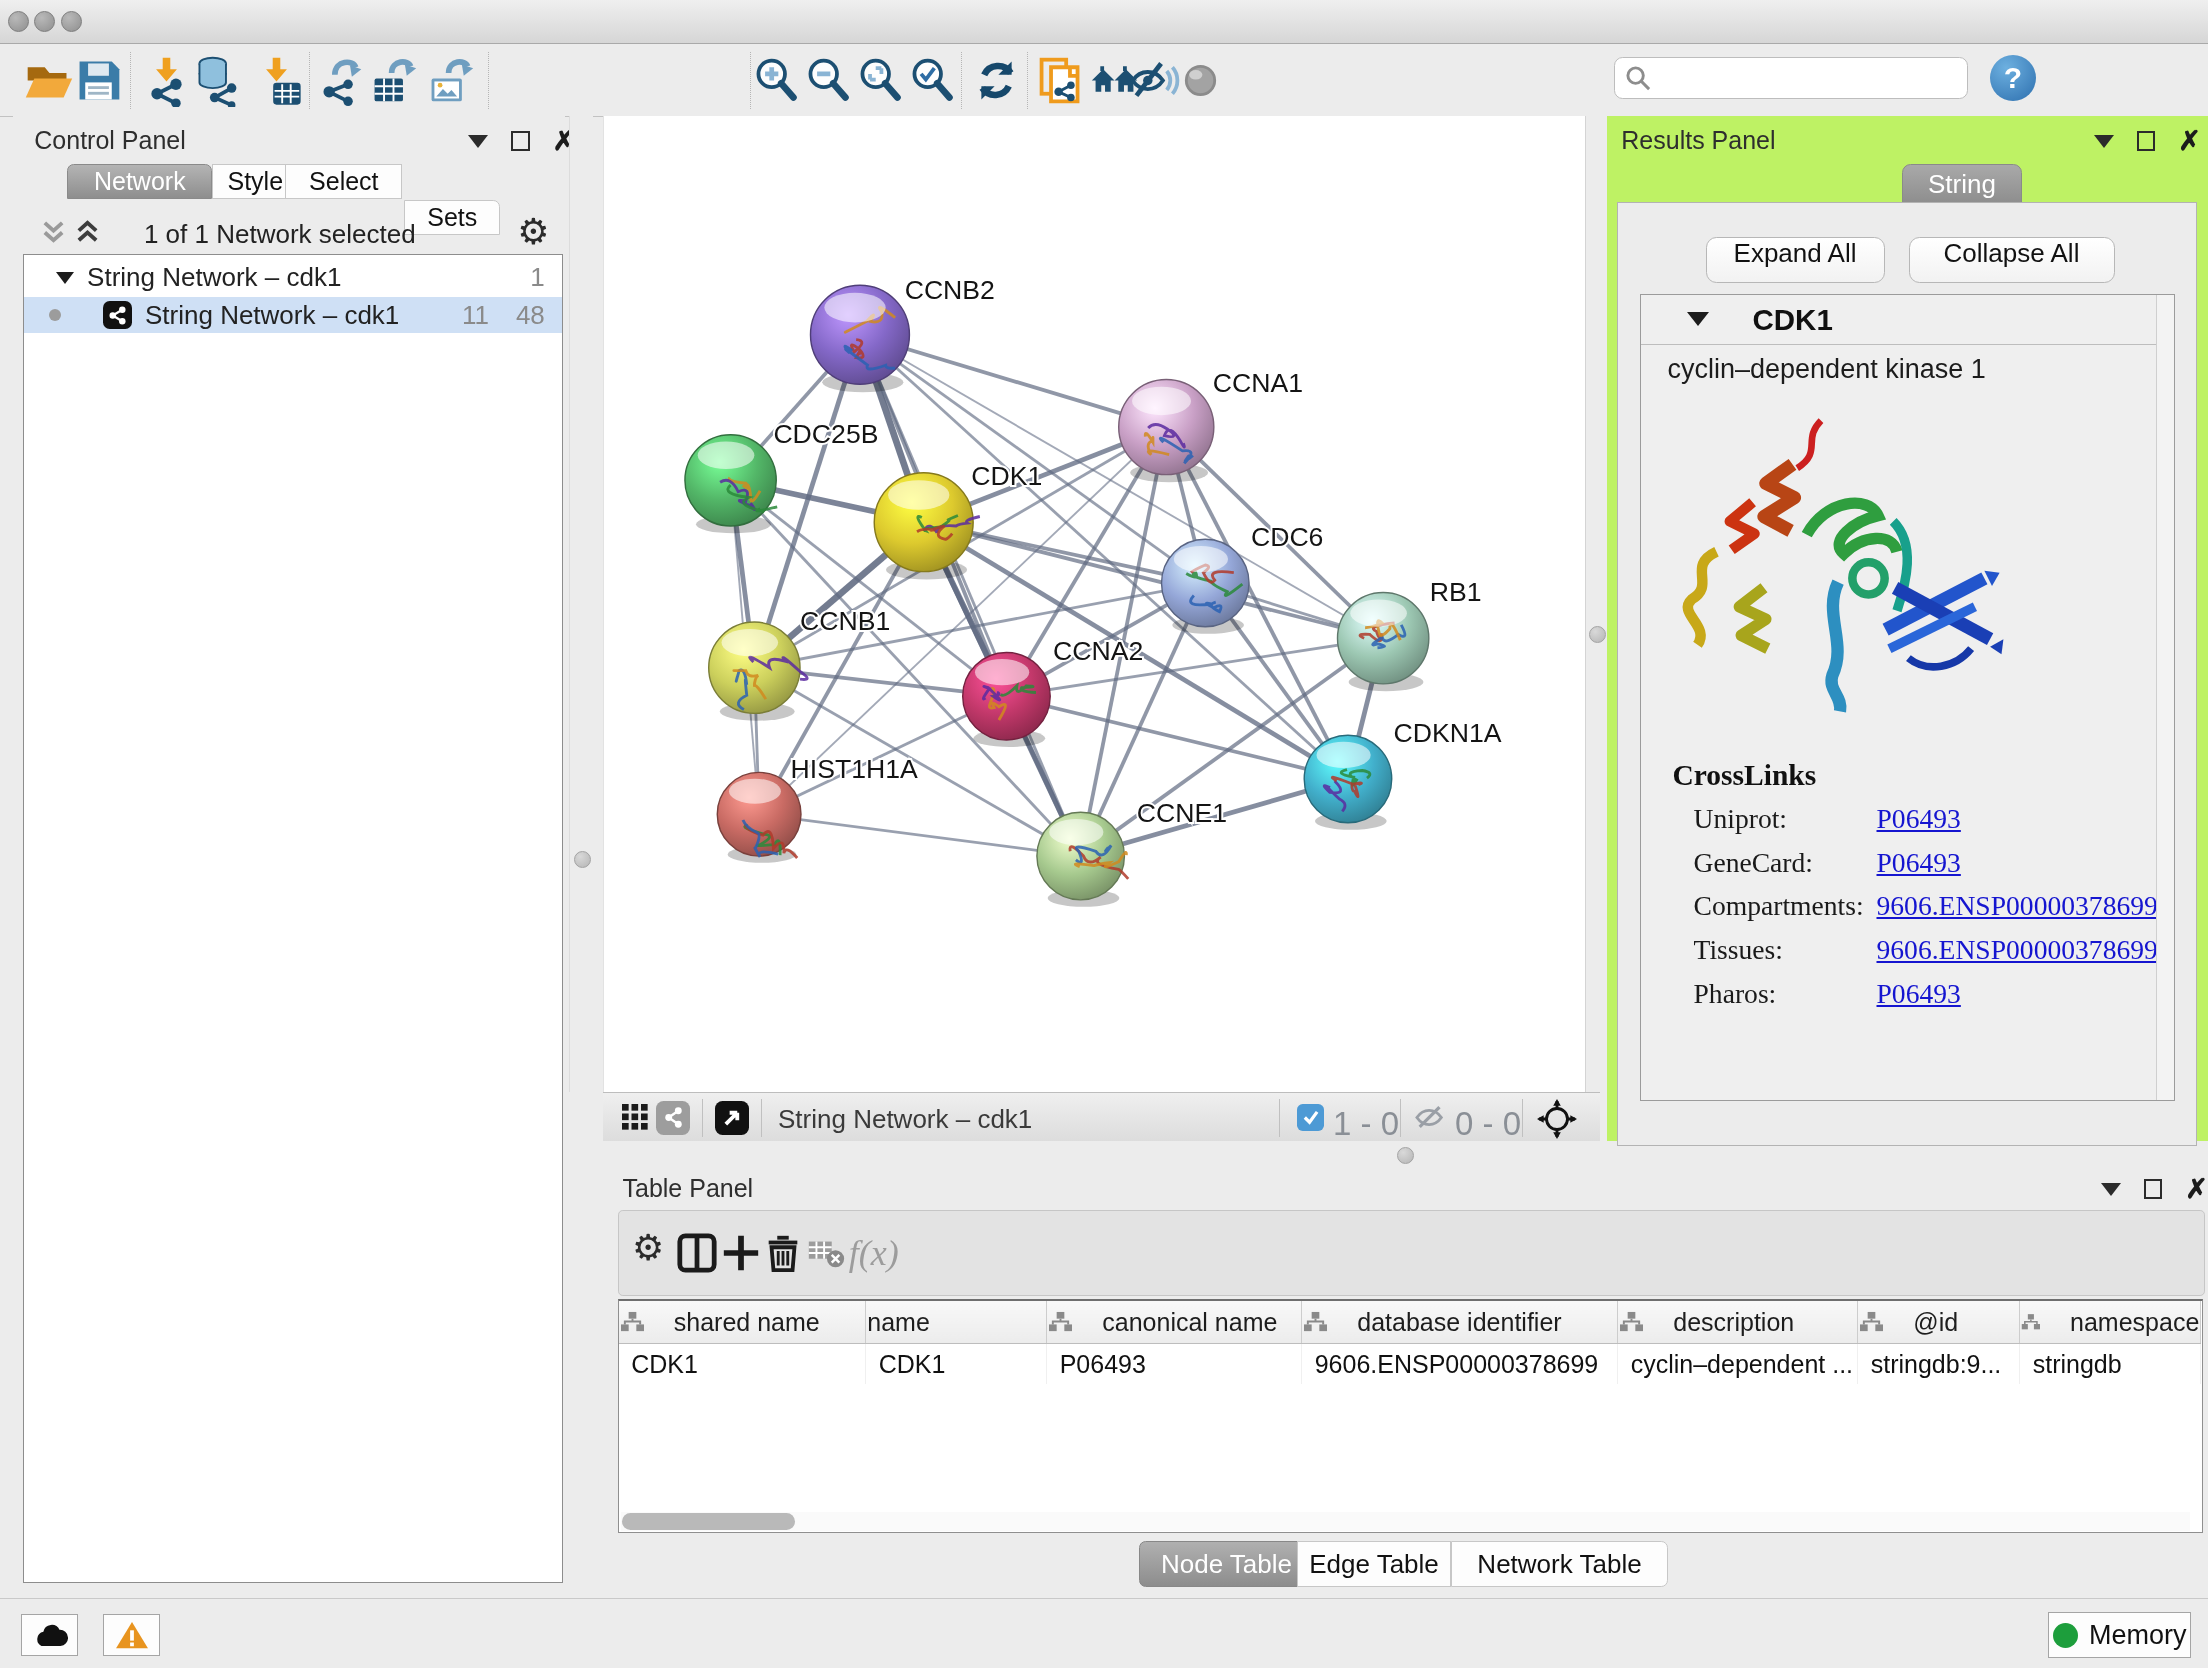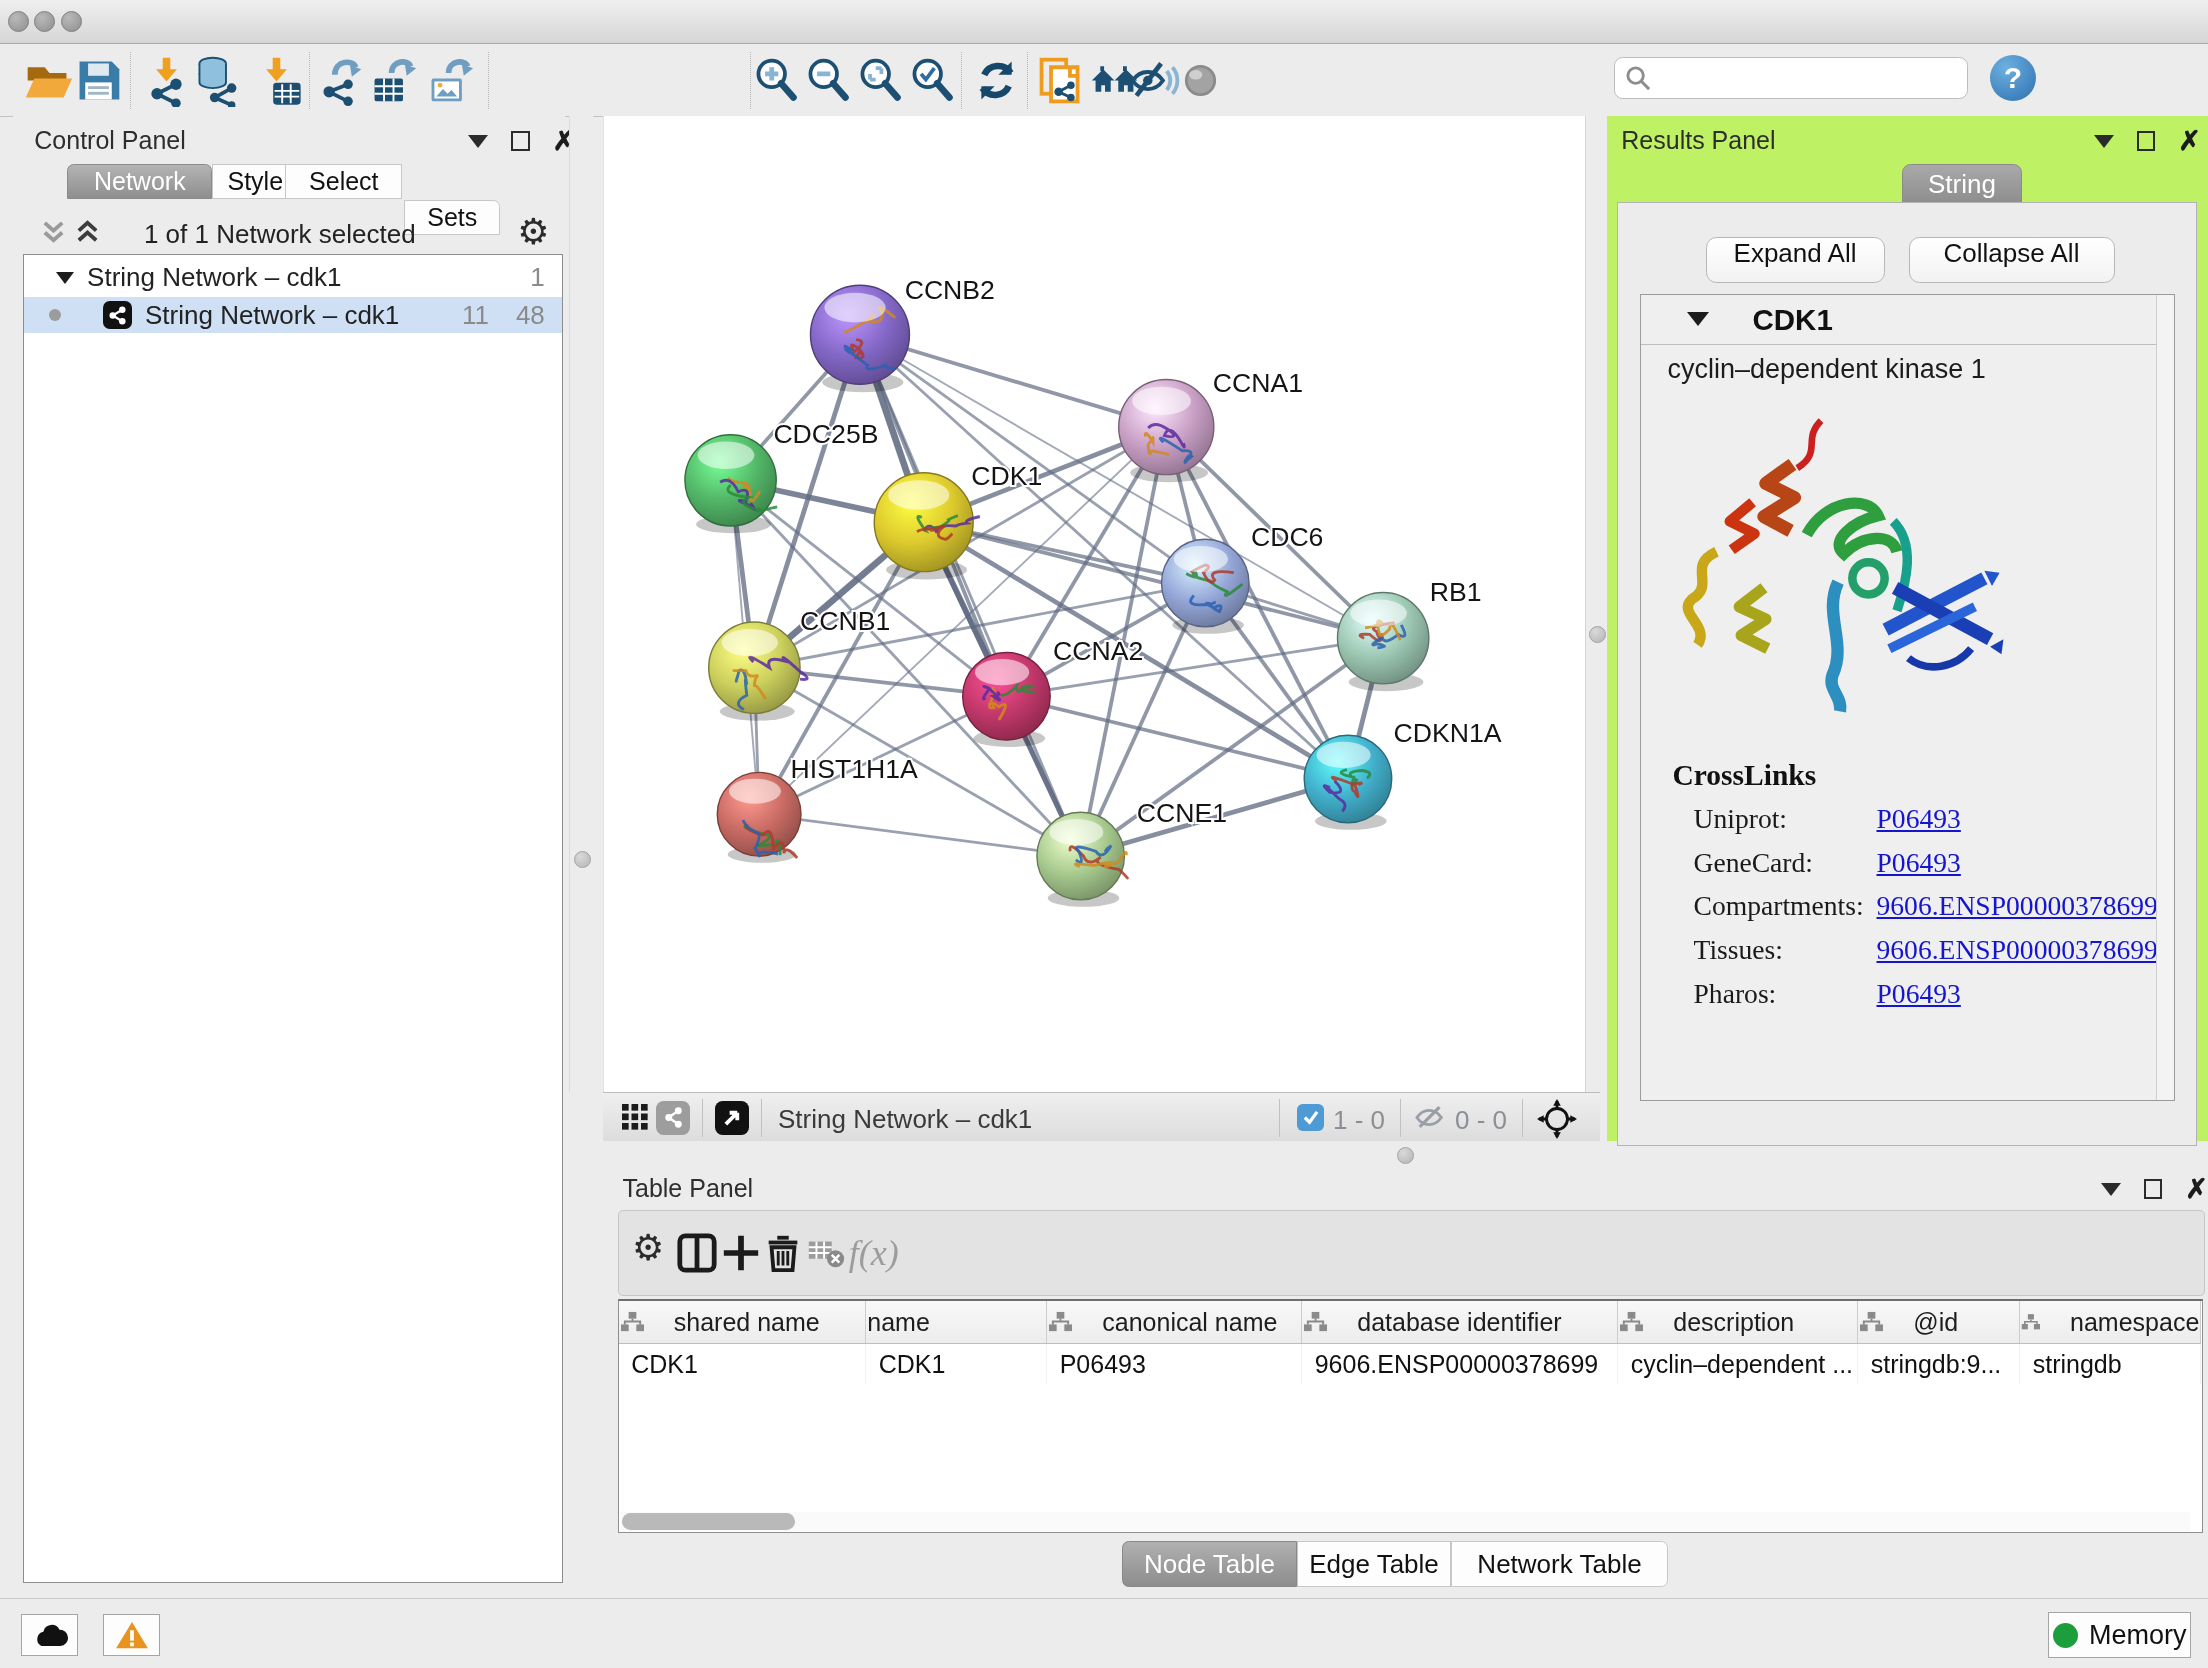--- a/index.html
+++ b/index.html
@@ -43,21 +43,21 @@
   .sharebadge{width:28.5px;height:28.5px;border-radius:6.7px;background:#111;display:flex;align-items:center;justify-content:center;}
   
   .netcanvas{left:603px;top:116px;width:981px;height:976px;background:#fff;border-right:1px solid #d4d4d4;border-left:1px solid #e2e2e2;}
   .vdivider{top:116px;width:23px;height:976px;background:#ececec;}
   .handle{position:absolute;width:15px;height:15px;border-radius:50%;
     background:radial-gradient(circle at 35% 30%,#d9d9d9,#b5b5b5);border:1px solid #a3a3a3;}
   .netbar{left:603px;top:1092px;width:997px;height:49px;background:linear-gradient(#efefef,#dcdcdc);
     border-top:1px solid #bdbdbd;border-bottom:1px solid #c6c6c6;}
   .nbsep{position:absolute;top:5.7px;height:38px;width:0;border-left:1px solid #c0c0c0;}
   .nbtxt{position:absolute;top:11.4px;font-size:26px;color:#3a3a3a;}
-  .nbcount{position:absolute;top:12.4px;font-size:26px;color:#8a8f96;}
+  .nbcount{position:absolute;top:12.4px;font-size:33px;color:#8a8f96;}
   .hdivider{left:565px;top:1141px;width:1644px;height:27px;background:#ececec;}
   
   .rpanel{left:1607px;top:116px;width:601px;height:1025px;background:#bef264;}
   .rtab{position:absolute;left:295px;top:48px;padding:3.8px 25px;font-size:26px;color:#fff;
     background:linear-gradient(#a9a9a9,#8d8d8d);border-radius:8.6px 8.6px 0 0;border:1px solid #8a8a8a;}
   .router{position:absolute;left:9.5px;top:86px;width:578px;height:942px;background:#ececec;border:1.9px solid #b3b3b3;}
   .rbtn{position:absolute;top:34px;height:44px;background:linear-gradient(#ffffff,#f2f2f2);
     border:1.9px solid #b7b7b7;border-radius:10.5px;font-size:26px;text-align:center;color:#111;}
   .rinner{position:absolute;left:22px;top:91px;width:533px;height:805px;background:#efefef;border:1.9px solid #9b9b9b;}
   .rhdr{position:absolute;left:0;top:0;width:100%;height:49px;border-bottom:1.9px solid #bdbdbd;}
@@ -792,21 +792,21 @@
           <td>cyclin–dependent ...</td>
           <td>stringdb:9...</td>
           <td>stringdb</td>
         </tr>
         </tbody>
       </table>
     </div>
     <div class="hscroll">
         <div class="hthumb"></div>
       </div>
-    <div class="ttab active" style="left:509px;width:175px;">Node Table</div>
+    <div class="ttab active" style="left:526px;width:175px;">Node Table</div>
     <div class="ttab" style="left:684px;width:154px;">Edge Table</div>
     <div class="ttab" style="left:838px;width:217px;border-radius:0 6.7px 6.7px 0;">Network Table</div>
   </div>
 
   <div class="abs statusbar">
     <div class="sbtn" style="left:21px;">
       <svg width="36" height="25" viewBox="0 0 38 26">
           <path d="M10 24 a8 8 0 0 1 2-15 a9 9 0 0 1 17-2 a7 7 0 0 1 1 17z" fill="#111"></path>
         </svg>
     </div>

